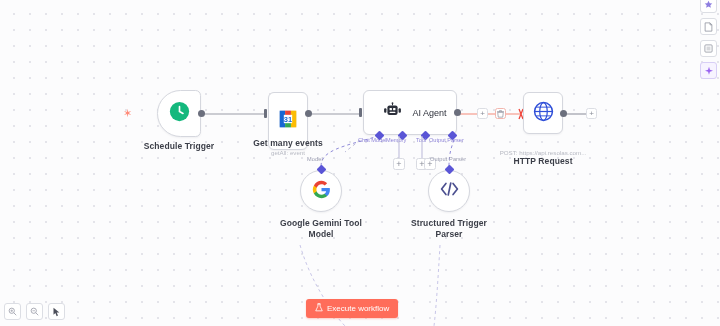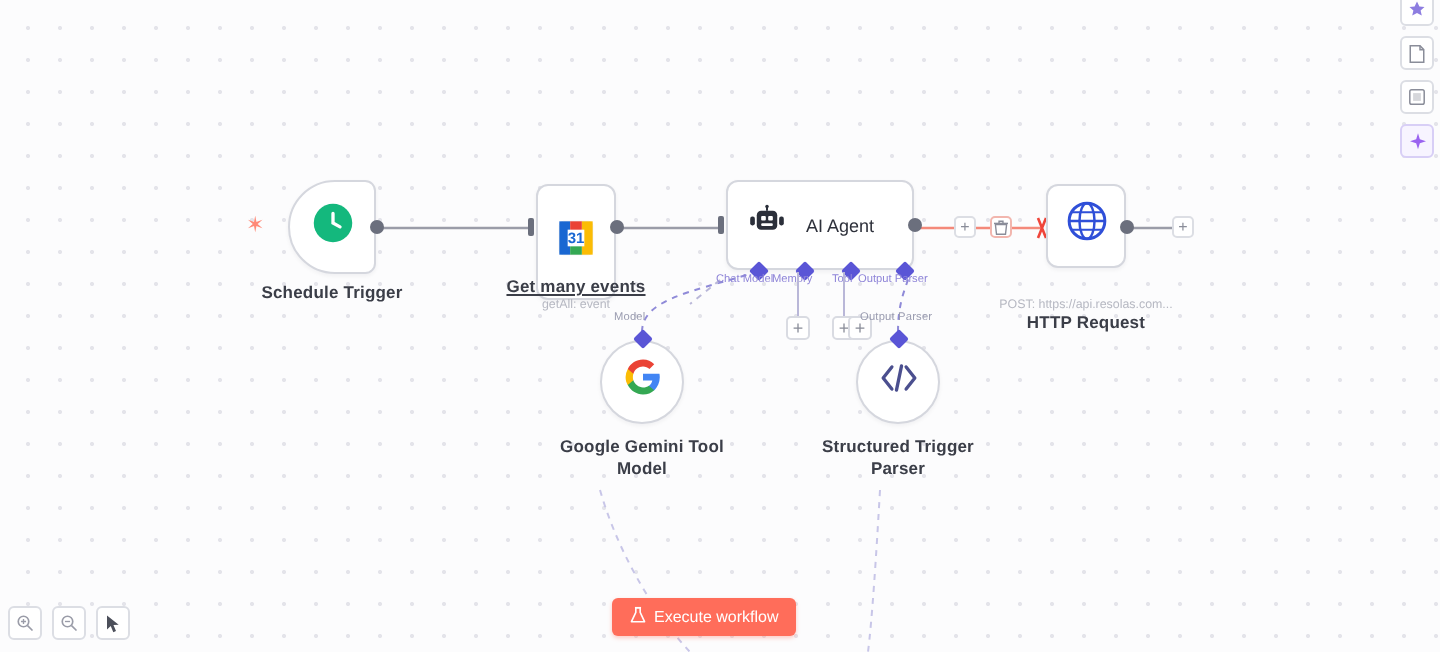--- a/index.html
+++ b/index.html
@@ -143,21 +143,21 @@
       <path d="M300 245 C310 280 330 310 345 326" stroke="#c8c6e8" stroke-width="1" fill="none" stroke-dasharray="3 3"></path>
       <path d="M440 245 C438 280 436 310 434 326" stroke="#c8c6e8" stroke-width="1" fill="none" stroke-dasharray="3 3"></path>
 
       <path d="M360 140 L345 152" stroke="#b9b7d8" stroke-width="1" fill="none" stroke-dasharray="3 3"></path>
 
       <path d="M519 109 L523 119 M523 109 L519 119" stroke="#f0453a" stroke-width="1.3"></path>
     </svg>
 
     <div class="sparkle" style="left:123px; top:108px;">✶</div>
 
-    <div class="node trigger" style="left:144px; top:90px;">
+    <div class="node trigger" style="left:157px; top:90px;">
       <div class="nbox" style="width:44px; height:47px;">
         <span>
           <svg width="21" height="21" viewBox="0 0 24 24">
             <circle cx="12" cy="12" r="11" fill="#14b87d"></circle>
             <path d="M12 6.5 V12 L16 14.2" stroke="#fff" stroke-width="1.9" fill="none" stroke-linecap="round"></path>
           </svg>
         </span>
       </div>
       <div class="port" style="right:-3.5px; top:20px;"></div>
       <div class="caption" style="top:51px;">Schedule Trigger</div>
@@ -173,26 +173,26 @@
             <rect x="15.5" y="2" width="6.5" height="20" fill="#fbbc04"></rect>
             <rect x="8.5" y="2" width="7" height="6.5" fill="#ea4335"></rect>
             <rect x="8.5" y="15.5" width="7" height="6.5" fill="#34a853"></rect>
             <rect x="7" y="7" width="10" height="10" fill="#fff"></rect>
             <text x="12" y="15.2" font-size="9" font-family="Liberation Sans, sans-serif" fill="#1967d2" text-anchor="middle" font-weight="bold">31</text>
           </svg>
         </span>
       </div>
       <div class="port in" style="left:-4px; top:17px;"></div>
       <div class="port" style="right:-3.5px; top:18px;"></div>
-      <div class="caption" style="top:46px;text-decoration:underline;">Get many events</div>
+      <div class="caption" style="top:46px;">Get many events</div>
       <div class="subcaption" style="top:57px;">getAll: event</div>
     </div>
 
     <div class="node" style="left:363px; top:90px;">
-      <div class="nbox" style="width:94px; height:45px; justify-content:flex-start; padding-left:10px; gap:10px;">
+      <div class="nbox" style="width:94px; height:45px; justify-content:center; padding-left:10px; gap:10px;">
         <span>
           <svg width="19" height="17" viewBox="0 0 26 22">
             <rect x="6" y="4" width="14" height="13" rx="3" fill="#2b2f3a"></rect>
             <rect x="1.5" y="8" width="3.2" height="6" rx="1.4" fill="#2b2f3a"></rect>
             <rect x="21.3" y="8" width="3.2" height="6" rx="1.4" fill="#2b2f3a"></rect>
             <rect x="9" y="7.5" width="3.2" height="3.2" rx=".7" fill="#fff"></rect>
             <rect x="13.8" y="7.5" width="3.2" height="3.2" rx=".7" fill="#fff"></rect>
             <rect x="9" y="12.6" width="8" height="1.8" rx=".8" fill="#fff"></rect>
             <path d="M13 1.2 V4" stroke="#2b2f3a" stroke-width="1.4"></path>
             <circle cx="13" cy="1" r="1.2" fill="#2b2f3a"></circle>

